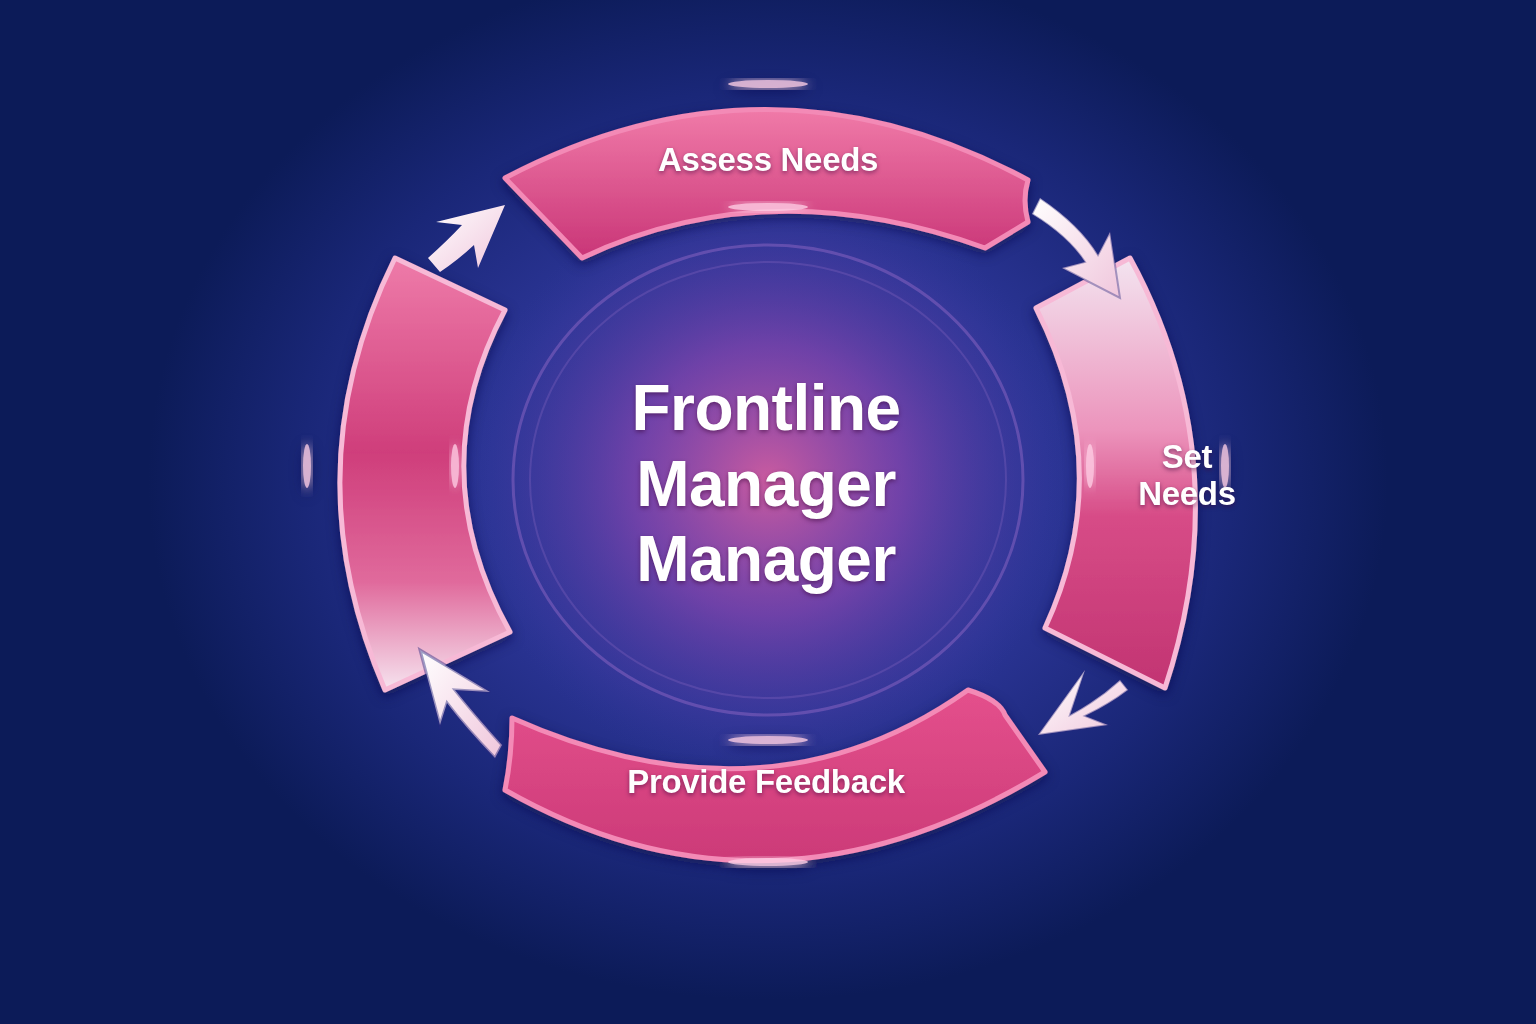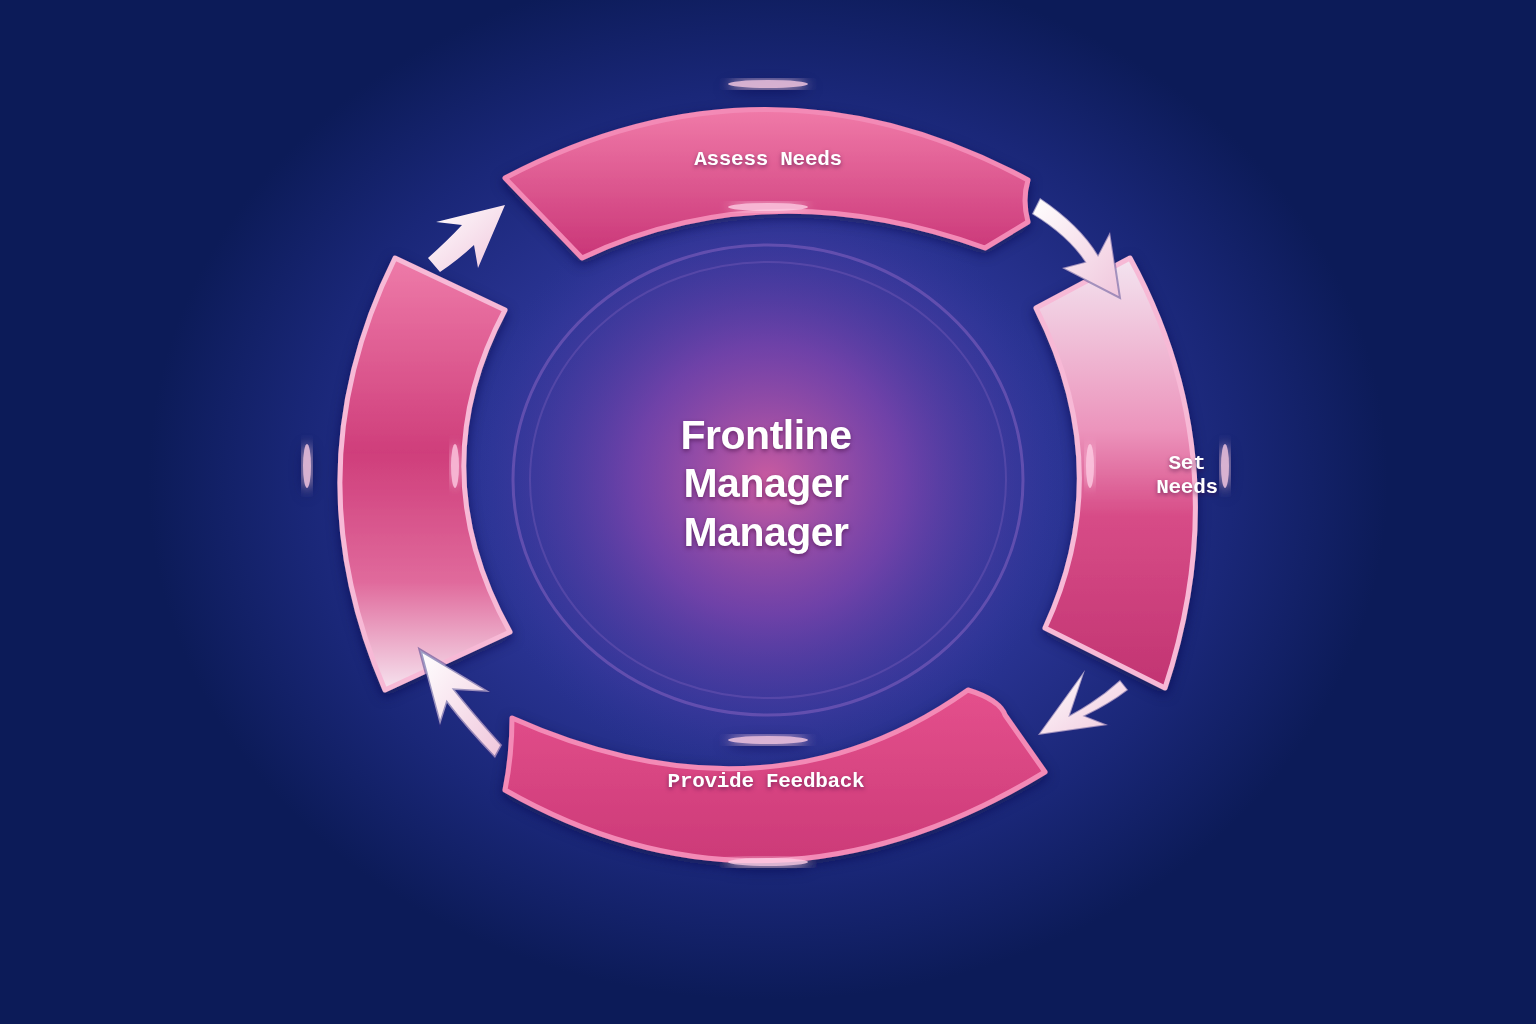--- a/index.html
+++ b/index.html
@@ -9,22 +9,22 @@
     font-family: "Liberation Sans", "DejaVu Sans", sans-serif;
   }
   .stage { position: absolute; left: 0; top: 0; width: 1536px; height: 1024px; }
   svg.diagram { position: absolute; left: 0; top: 0; }
   .label {
     position: absolute; color: #ffffff; text-align: center; font-weight: bold;
     text-shadow: 0 2px 4px rgba(60,10,60,0.55);
     line-height: 1.12; letter-spacing: -0.3px;
     transform: translate(-50%, -50%); white-space: nowrap;
   }
-  .label.seg { font-size: 21px; font-family: Liberation Mono, monospace; }
-  .label.center { font-size: 41px; line-height: 1.18; letter-spacing: -0.5px; }
+  .label.seg { font-size: 33px; }
+  .label.center { font-size: 64px; line-height: 1.18; letter-spacing: -0.5px; }
   .label .line { display: block; }
 </style>
 </head>
 <body>
 
 <div class="stage">
 
   <svg class="diagram" width="1536" height="1024" viewBox="0 0 1536 1024">
     <defs>
       <radialGradient id="centerGlow" cx="768" cy="480" r="300" gradientUnits="userSpaceOnUse">

